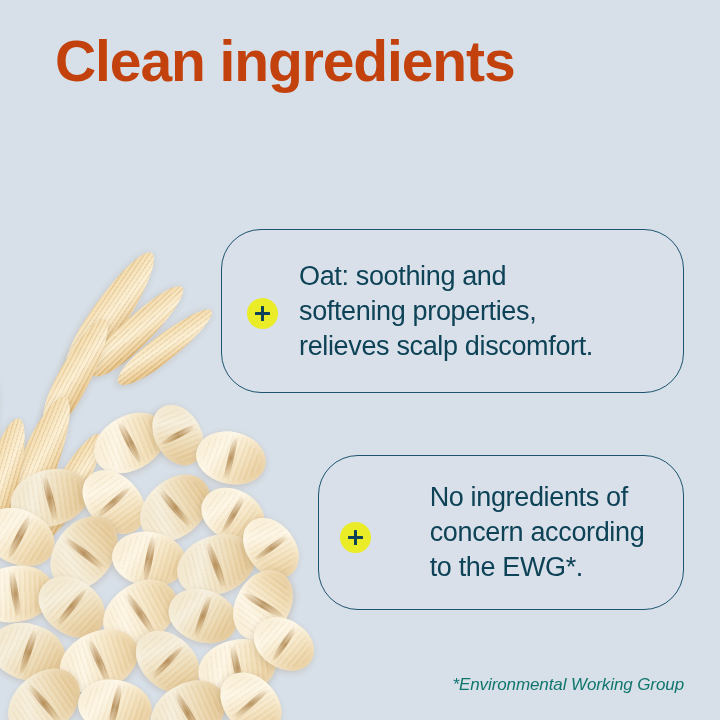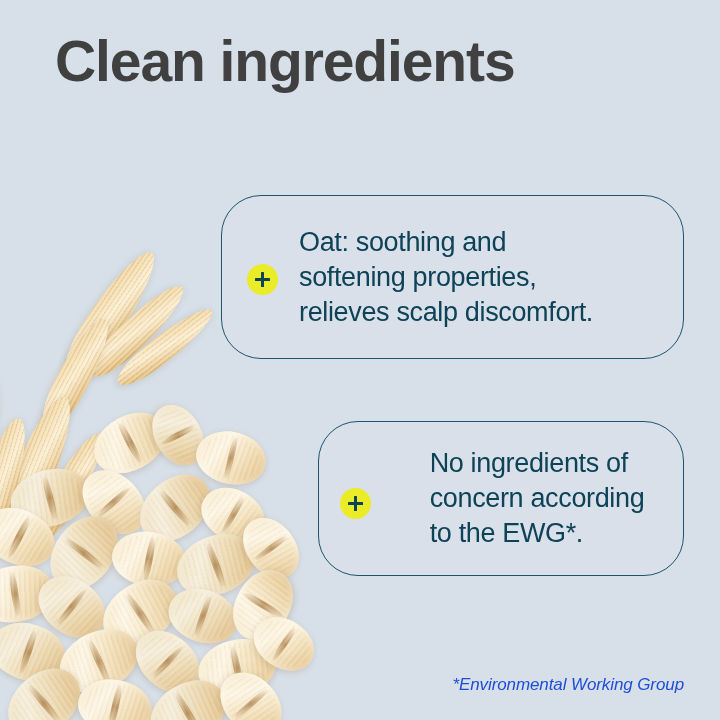--- a/index.html
+++ b/index.html
@@ -80,34 +80,35 @@
   .toast { filter: saturate(1.1) brightness(0.97); }
 
   
   .page-title {
     position: absolute;
     left: 55px;
     top: 32px;
     font-size: 57px;
     font-weight: 700;
     letter-spacing: -1.1px;
-    color: #404040;
+    color: #c2410c;
     line-height: 1.05;
     white-space: nowrap;
   }
 
   
   .card {
     position: absolute;
     box-sizing: border-box;
     border: 1.6px solid #1d5470;
     border-radius: 40px;
     background: rgba(255,255,255,0.06);
     display: flex;
     align-items: center;
+    margin-top: 34px;
   }
   #card-1 { left: 221px; top: 195px;  width: 463px; height: 164px; }
   #card-2 { left: 318px; top: 421px;  width: 366px; height: 155px; justify-content: center; }
 
   .badge {
     position: absolute;
     width: 31px;
     height: 31px;
     border-radius: 50%;
     background: #e9ec26;
@@ -143,21 +144,21 @@
   #card-1 .card-text { margin-left: 77px; }
   #card-2 .card-text { margin-left: 72px; }
 
   
   .footnote {
     position: absolute;
     right: 36px;
     top: 675px;
     font-size: 17px;
     font-style: italic;
-    color: #1d4ed8;
+    color: #0f766e;
     letter-spacing: -0.1px;
     white-space: nowrap;
   }
 </style>
 </head>
 <body>
 
 <div class="stage">
 
   <div class="oat-photo">

